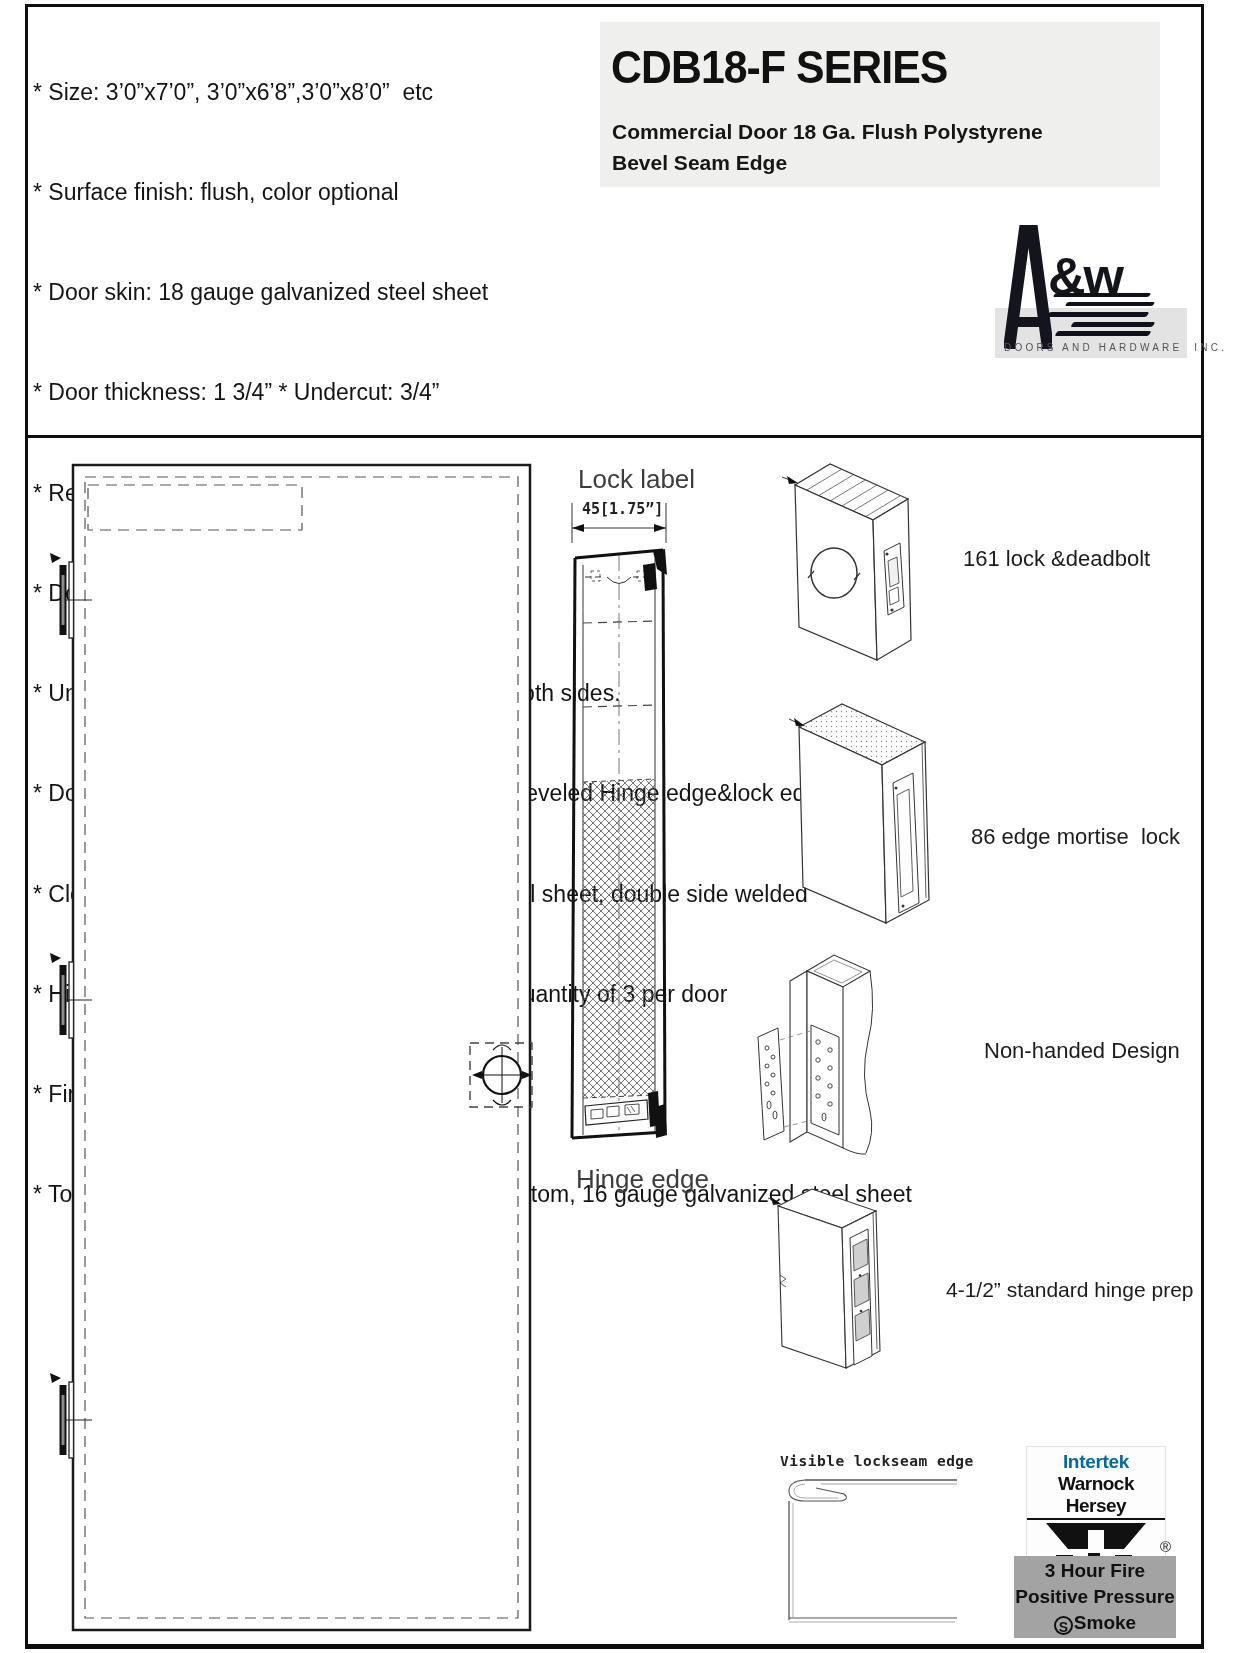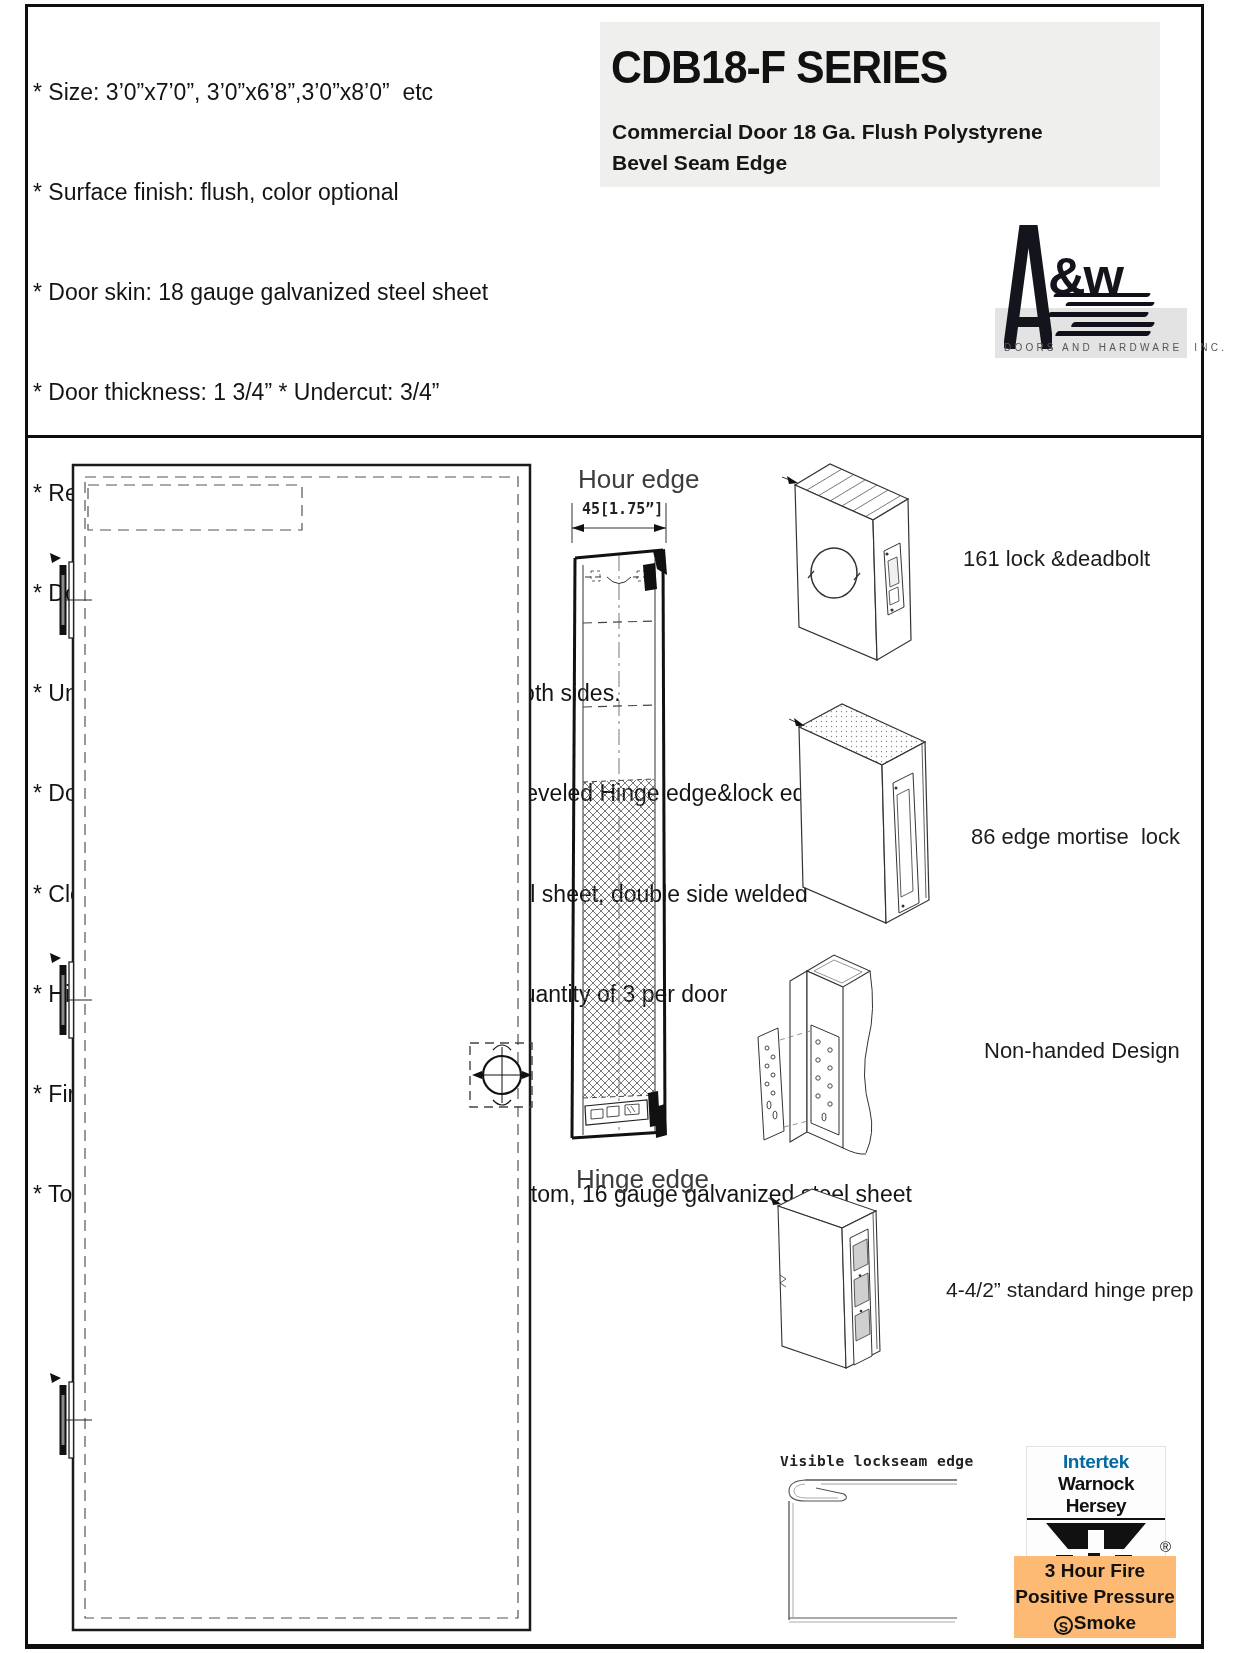--- a/index.html
+++ b/index.html
@@ -29,21 +29,21 @@
   .cad-label{font-family:"DejaVu Sans Mono",monospace;font-weight:700;color:#222;}
   .hw-label{font-size:22px;color:#1c1c1c;white-space:pre;}
   
   .intertek{left:1014px;top:1446px;width:162px;height:192px;}
   .itk-top{left:12px;top:0;width:140px;height:112px;background:#fdfdfd;border:1px solid #e2e2e2;
            box-sizing:border-box;text-align:center;}
   .itk-brand{font-size:19px;font-weight:700;margin-top:4px;letter-spacing:-.3px;color:#0369a1;}
   .itk-name{display:inline-block;font-size:19px;font-weight:700;color:#111;letter-spacing:-.5px;
             border-bottom:2.5px solid #111;padding-bottom:1px;}
   .itk-reg{left:146px;top:92px;font-size:15px;color:#111;}
-  .itk-gray{left:0;top:110px;width:162px;height:82px;background:#fdba74;text-align:center;
+  .itk-gray{left:0;top:110px;width:162px;height:82px;background:#a3a3a3;text-align:center;
             font-size:19px;font-weight:700;line-height:26px;color:#111;padding-top:2px;box-sizing:border-box;}
   .circled-s{display:inline-block;width:19px;height:19px;border:2px solid #111;border-radius:50%;
              font-size:14px;line-height:18px;font-weight:700;vertical-align:-3px;margin-right:1px;box-sizing:border-box;}
   svg{display:block;}
 </style>
 </head>
 <body>
 
 <div id="page">
 
@@ -118,21 +118,21 @@
       <circle cx="462" cy="630" r="19" fill="#fff" stroke="#111" stroke-width="2.2"></circle>
       <line x1="436" y1="630" x2="488" y2="630" stroke="#111" stroke-width="1"></line>
       <line x1="462" y1="602" x2="462" y2="658" stroke="#111" stroke-width="1"></line>
       <polygon points="432,630 442,626 442,634" fill="#111"></polygon>
       <polygon points="492,630 482,626 482,634" fill="#111"></polygon>
       <path d="M453,605 q9,-10 18,0" fill="none" stroke="#111" stroke-width="1.2"></path>
       <path d="M453,655 q9,10 18,0" fill="none" stroke="#111" stroke-width="1.2"></path>
     </g>
   </svg>
 
-  <div class="abs edge-label" style="left:578px;top:464px;">Hour edge</div>
+  <div class="abs edge-label" style="left:578px;top:464px;">Lock label</div>
   <div class="abs cad-label" style="left:582px;top:500px;font-size:15px;">45[1.75”]</div>
 
   <svg class="abs" style="left:545px;top:495px;" width="130" height="710" viewBox="0 0 130 710">
     <defs>
       <pattern id="xh" width="8" height="8" patternUnits="userSpaceOnUse">
         <path d="M0,0 L8,8 M8,0 L0,8" stroke="#555" stroke-width="0.8" fill="none"></path>
       </pattern>
     </defs>
 
     <line x1="27" y1="8" x2="27" y2="48" stroke="#333" stroke-width="1"></line>
@@ -261,21 +261,21 @@
     <polygon points="74,48 108,31 112,171 78,188" fill="#fff" stroke="#333" stroke-width="1.1"></polygon>
     <line x1="105" y1="33" x2="109" y2="169" stroke="#333" stroke-width="0.8"></line>
     <polygon points="82,58 100,49 104,176 86,185" fill="#fff" stroke="#333" stroke-width="1"></polygon>
     <polygon points="85,66 99,59 100,84 86,91" fill="#cfcfcf" stroke="#333" stroke-width="0.8"></polygon>
     <polygon points="86,100 100,93 101,120 87,127" fill="#cfcfcf" stroke="#333" stroke-width="0.8"></polygon>
     <polygon points="87,136 101,129 102,154 88,161" fill="#cfcfcf" stroke="#333" stroke-width="0.8"></polygon>
     <circle cx="92" cy="95.5" r="1.3" fill="#333"></circle>
       <circle cx="93" cy="131" r="1.3" fill="#333"></circle>
     <path d="M12,95 l6,4 -6,4 6,4" fill="none" stroke="#333" stroke-width="0.8"></path>
   </svg>
-  <div class="abs hw-label" style="left:946px;top:1278px;font-size:21px;">4-4/2” standard hinge prep</div>
+  <div class="abs hw-label" style="left:946px;top:1278px;font-size:21px;">4-1/2” standard hinge prep</div>
 
   <div class="abs cad-label" style="left:780px;top:1453px;font-size:14.5px;letter-spacing:0.5px;">Visible lockseam edge</div>
   <svg class="abs" style="left:775px;top:1470px;" width="195" height="160" viewBox="0 0 195 160">
     <path d="M182,10 H30" stroke="#555" stroke-width="1.3" fill="none"></path>
     <path d="M182,14 H46" stroke="#888" stroke-width="0.8" fill="none"></path>
     <path d="M30,10 q-16,1 -16,11 q0,10 16,10 h36 q9,-2 3,-7 l-28,-6" fill="none" stroke="#555" stroke-width="1.1"></path>
     <path d="M30,14 q-11,1 -11,7 q0,7 12,7 h32" fill="none" stroke="#888" stroke-width="0.7"></path>
     <path d="M14,31 V150" stroke="#555" stroke-width="1.3" fill="none"></path>
     <path d="M18,33 V147" stroke="#888" stroke-width="0.7" fill="none"></path>
     <path d="M14,148 H182" stroke="#555" stroke-width="1.2" fill="none"></path>

